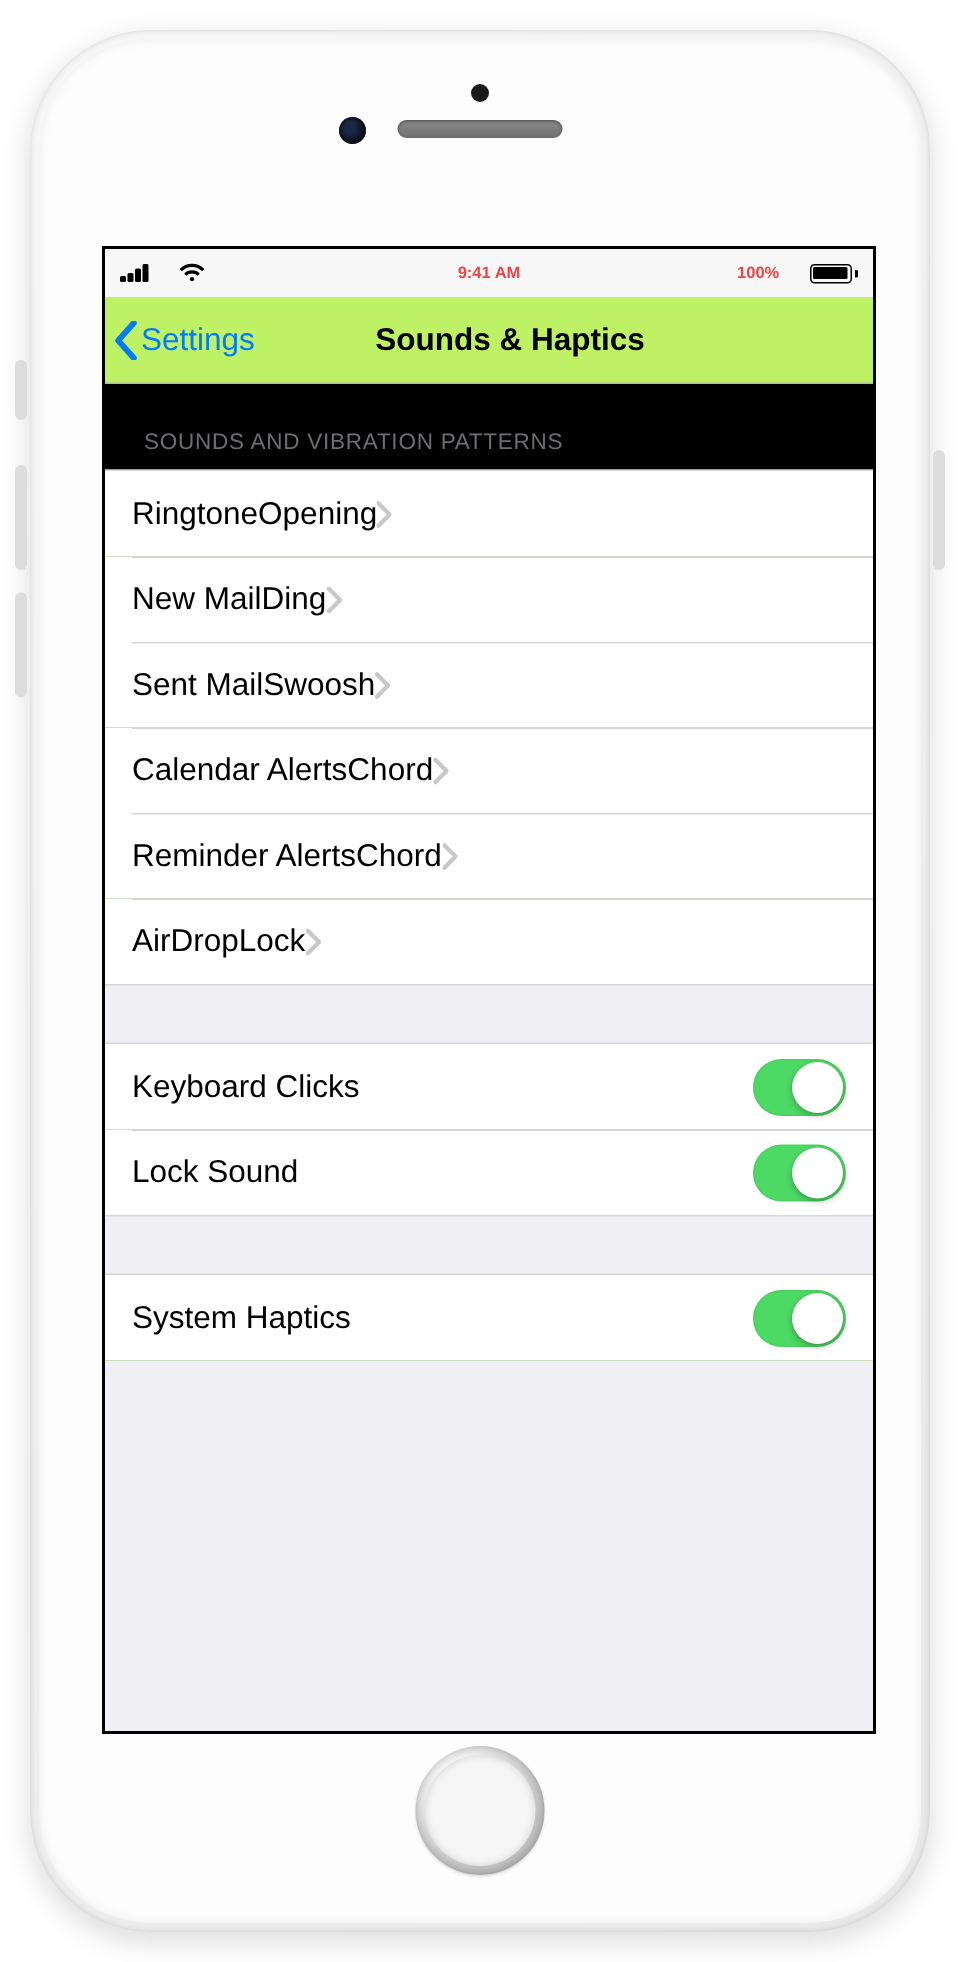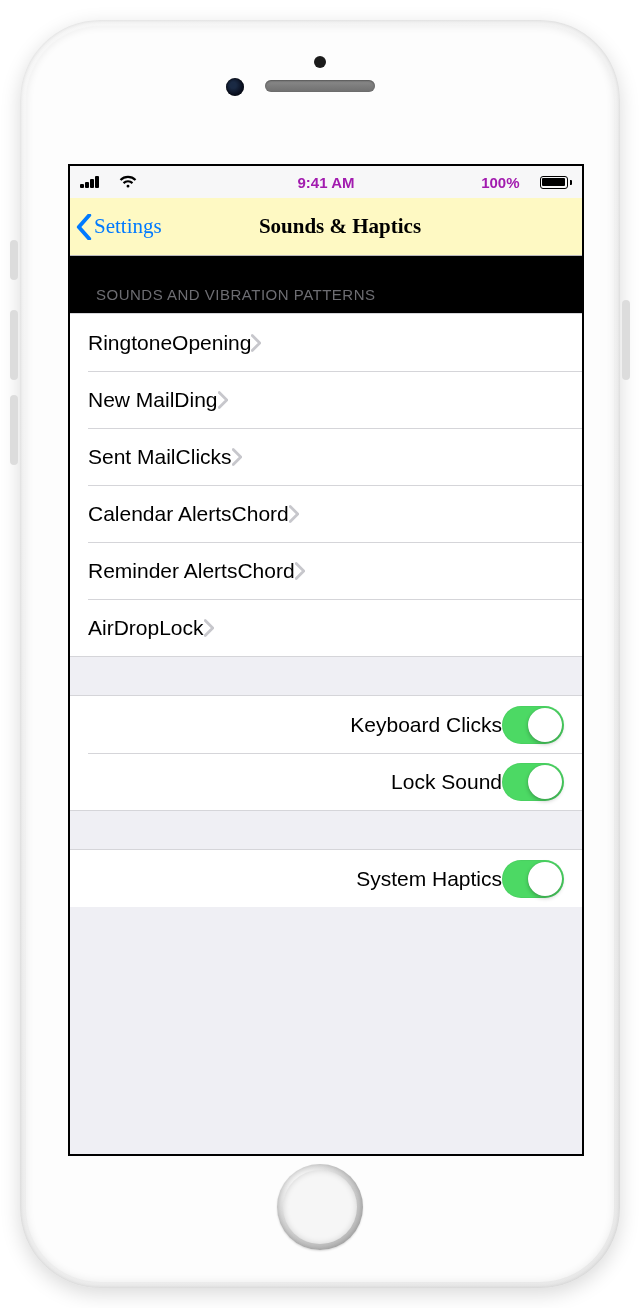--- a/index.html
+++ b/index.html
@@ -62,64 +62,64 @@
   
   .screen {
     position:absolute; top:138px; left:42px;
     width:516px; height:992px;
     border:2px solid #000;
     background:#efeff4;
     overflow:hidden;
   }
   .status-bar{
     height:32px; display:flex; align-items:center;
-    font-size:15px; font-weight:600; color:#a21caf;
+    font-size:11px; font-weight:600; color:#ef4444;
     padding:0 10px; background:#f7f7f8;
     position:relative;
   }
   .sb-left,.sb-right{display:flex;align-items:center;gap:20px;}
   .sb-center{position:absolute;left:0;right:0;text-align:center;pointer-events:none;}
   .sb-spacer{flex:1}
   .signal-bars{display:flex;align-items:flex-end;gap:1.5px;height:12px;}
   .signal-bars span{width:3.5px;background:#000;border-radius:1px;}
   .signal-bars span:nth-child(1){height:4px}
   .signal-bars span:nth-child(2){height:6px}
   .signal-bars span:nth-child(3){height:9px}
   .signal-bars span:nth-child(4){height:12px}
   .wifi{width:18px;height:14px;}
   .battery{display:flex;align-items:center;gap:2px;}
   .battery-body{width:28px;height:13px;border:1.5px solid #000;border-radius:3px;position:relative;}
   .battery-body::after{content:"";position:absolute;inset:1.5px;background:#000;border-radius:1px;}
   .battery-cap{width:2.5px;height:5px;background:#000;border-radius:0 1px 1px 0;}
   
   .nav-bar{
-    height:58px; background:#fef9c3;
+    height:58px; background:#bef264;
     border-bottom:1px solid #b9b9bd;
-    position:relative; display:flex; align-items:center;font-family:Liberation Serif, serif;
+    position:relative; display:flex; align-items:center;
   }
   .back-btn{
     display:flex;align-items:center;gap:2px;
     color:#007aff;font-size:21px;padding-left:6px;
     cursor:pointer;
   }
   .back-chevron{width:16px;height:26px;}
   .nav-title{
     position:absolute; left:0; right:0; text-align:center;
     font-size:21px; font-weight:700; color:#000; pointer-events:none;padding-left:28px;
   }
   
   .section-header{
     padding:30px 26px 10px;
     font-size:15px; color:#6d6d72;
     letter-spacing:.5px;
     background:#000000;
   }
   .group-gap{height:40px;background:#efeff4;
     border-top:1px solid #d5d5d9;border-bottom:1px solid #d5d5d9;}
-  .list{background:#4d7c0f;text-align:right;}
+  .list{background:#4d7c0f;}
   .list-top-border{border-top:1px solid #d5d5d9;}
   .chevron{width:10px;height:18px;color:#c7c7cc;}
   
   .row-wrap{position:relative;}
   .row-wrap + .row-wrap::before{
     content:"";position:absolute;left:18px;right:0;top:0;height:1px;background:#d5d5d9;
   }
   .row-flat{
     display:flex;align-items:center;min-height:57px;
     padding:0 18px;font-size:21px;color:#000;background:#fff;
@@ -201,21 +201,21 @@
               <span class="label">New Mail</span>
               <span class="value">Ding</span>
               <svg class="chevron" viewBox="0 0 8 14">
                 <polyline points="1,1 7,7 1,13" fill="none" stroke="#c7c7cc" stroke-width="2.2" stroke-linecap="round" stroke-linejoin="round"></polyline>
               </svg>
             </div>
           </div>
           <div class="row-wrap">
             <div class="row-flat">
               <span class="label">Sent Mail</span>
-              <span class="value">Clicks</span>
+              <span class="value">Swoosh</span>
               <svg class="chevron" viewBox="0 0 8 14">
                 <polyline points="1,1 7,7 1,13" fill="none" stroke="#c7c7cc" stroke-width="2.2" stroke-linecap="round" stroke-linejoin="round"></polyline>
               </svg>
             </div>
           </div>
           <div class="row-wrap">
             <div class="row-flat">
               <span class="label">Calendar Alerts</span>
               <span class="value">Chord</span>
               <svg class="chevron" viewBox="0 0 8 14">

